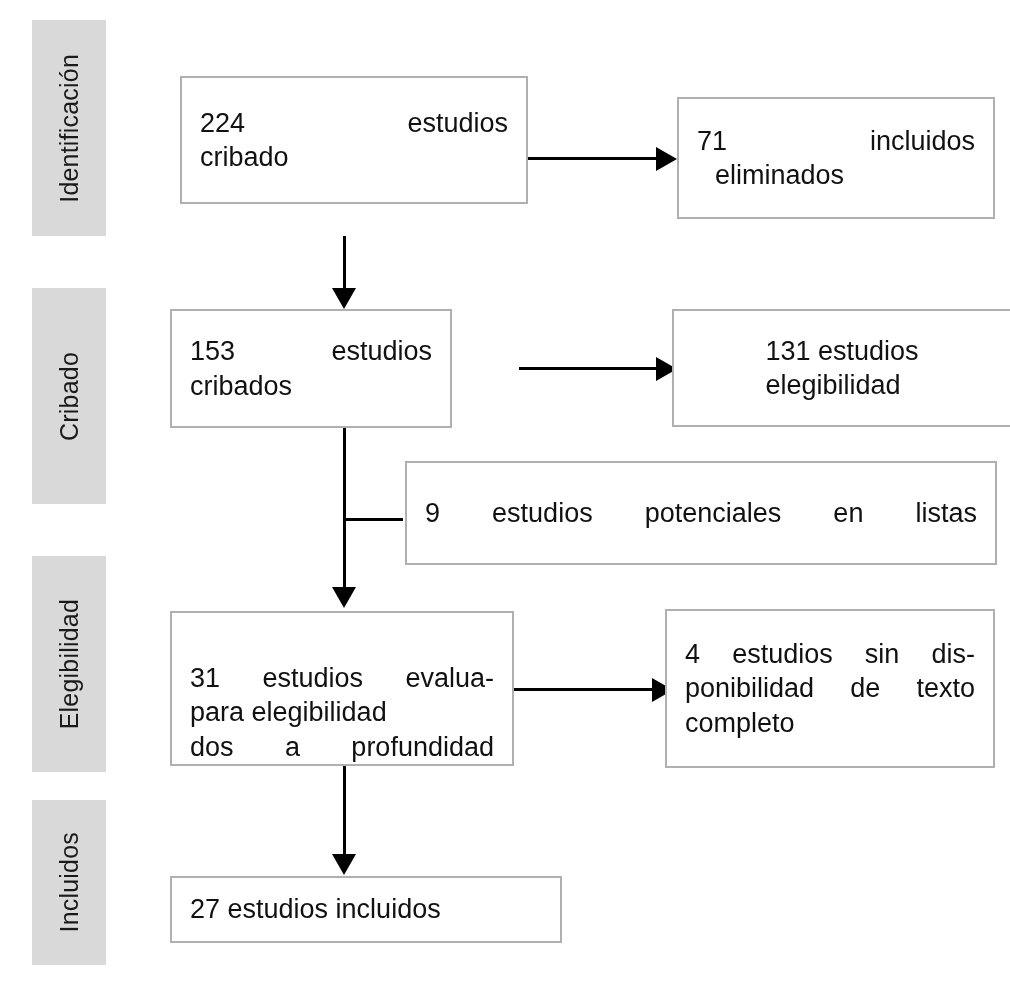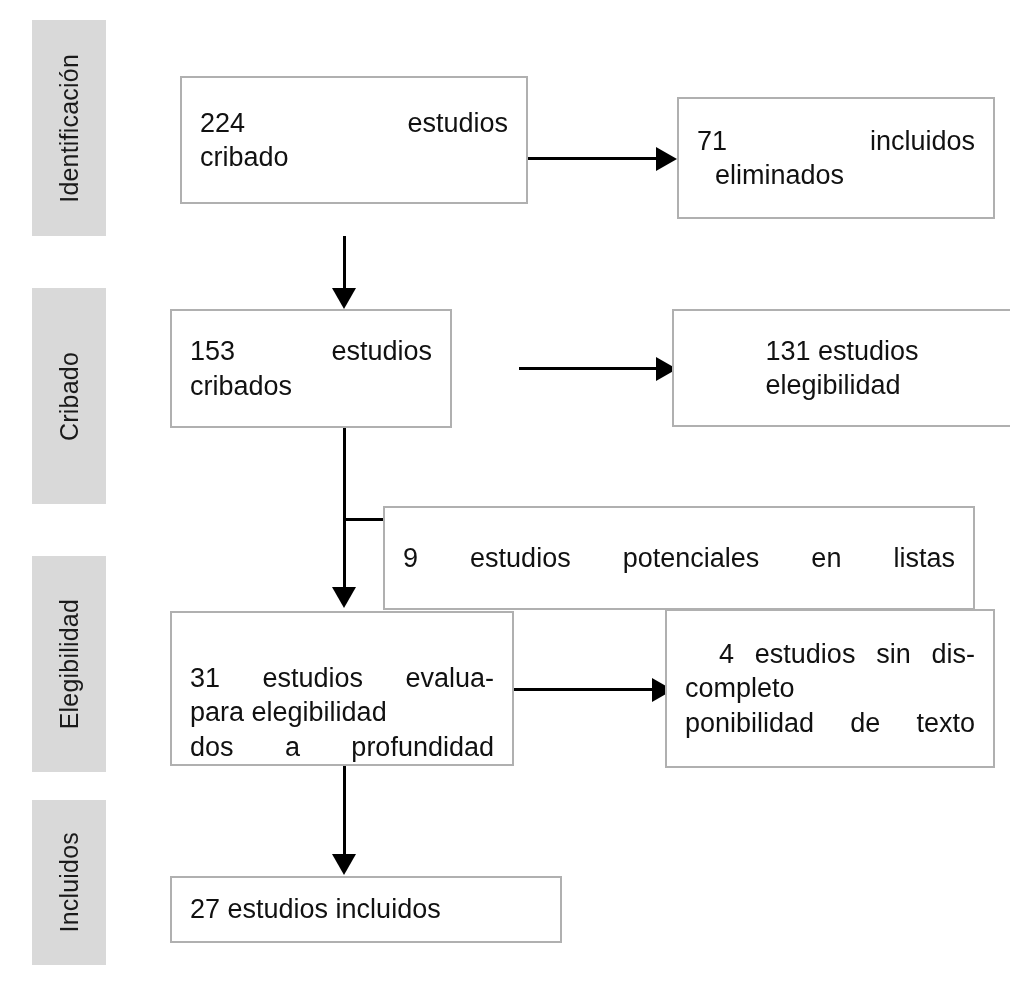--- a/index.html
+++ b/index.html
@@ -157,39 +157,39 @@
     </div>
   </div>
 
   <div class="flow-box" style="left:672px; top:309px; width:340px; height:118px;align-items:center;">
     <div class="box-text">
       <span class="box-line" style="white-space: normal;"><span>131</span> <span>estudios</span></span>
       <span class="box-line last" style="white-space: pre;">elegibilidad</span>
     </div>
   </div>
 
-  <div class="flow-box" style="left:383px; top:461px; width:592px; height:104px;margin-top:45px;">
+  <div class="flow-box" style="left:405px; top:461px; width:592px; height:104px;">
     <div class="box-text">
       <span class="box-line" style="white-space: normal;"><span>9</span> <span>estudios</span> <span>potenciales</span> <span>en</span> <span>listas</span></span>
     </div>
   </div>
 
   <div class="flow-box" style="left:170px; top:611px; width:344px; height:155px;">
     <div class="box-text">
       <span class="box-line" style="white-space: normal; margin-top: 48px;"><span>31</span> <span>estudios</span> <span>evalua-</span></span>
       <span class="box-line last" style="white-space: pre;">para elegibilidad</span>
       <span class="box-line" style="white-space: normal;"><span>dos</span> <span>a</span> <span>profundidad</span></span>
     </div>
   </div>
 
   <div class="flow-box" style="left:665px; top:609px; width:330px; height:159px;">
     <div class="box-text">
-      <span class="box-line" style="white-space: normal; margin-left: 34px;"><span>4</span> <span>estudios</span> <span>sin</span> <span>dis-</span></span>
+      <span class="box-line" style="white-space: normal;"><span>4</span> <span>estudios</span> <span>sin</span> <span>dis-</span></span>
+      <span class="box-line" style="white-space: normal;"><span>ponibilidad</span> <span>de</span> <span>texto</span></span>
       <span class="box-line last" style="white-space: pre;">completo</span>
-      <span class="box-line" style="white-space: normal;"><span>ponibilidad</span> <span>de</span> <span>texto</span></span>
     </div>
   </div>
 
   <div class="flow-box" style="left:170px; top:876px; width:392px; height:67px;">
     <div class="box-text">
       <span class="box-line last" style="white-space: pre;">27 estudios incluidos</span>
     </div>
   </div>
 
 </div>

